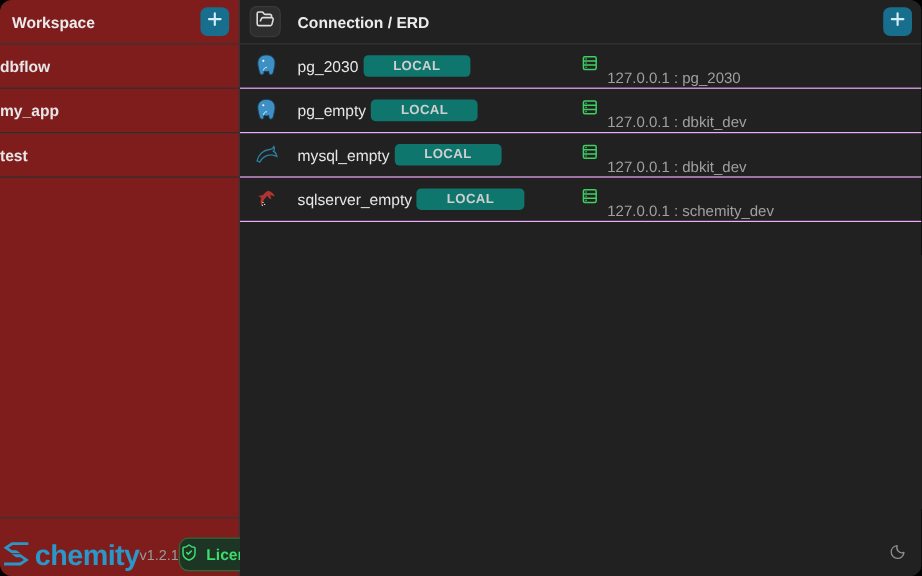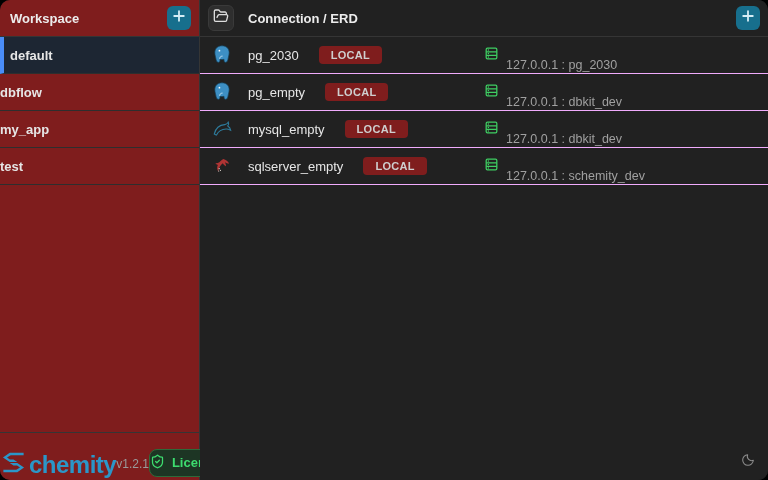--- a/index.html
+++ b/index.html
@@ -24,21 +24,21 @@
   
   .main{flex:1;display:flex;flex-direction:column;position:relative;background:#212121;}
   .main-header{height:37px;display:flex;align-items:center;padding:0 8px 0 8px;border-bottom:1px solid #353535;}
   .folder-btn{width:26px;height:26px;background:#2e2e2e;border:1px solid #3a3a3a;border-radius:6px;display:flex;align-items:center;justify-content:center;cursor:pointer;}
   .main-title{font-size:13px;font-weight:bold;color:#ececec;margin-left:14px;}
   .mh-spacer{flex:1;}
   .conn-row{height:37px;display:flex;align-items:center;border-bottom:1px solid #f0abfc;padding-left:10px;cursor:pointer;}
   .row-left{width:274px;min-width:274px;display:flex;align-items:center;}
   .db-icon{width:24px;height:24px;display:flex;align-items:center;justify-content:center;margin-right:14px;}
   .conn-name{font-size:13px;font-weight:500;color:#e6e6e6;}
-  .badge{margin-left:20px;background:#7f1d1d;border-radius:4px;padding:3px 12px;font-size:11px;font-weight:bold;color:#cfcfcf;letter-spacing:0.3px;}
+  .badge{margin-left:4px;background:#0f766e;border-radius:4px;padding:3px 25px;font-size:11px;font-weight:bold;color:#cfcfcf;letter-spacing:0.3px;}
   .row-right{display:flex;align-items:center;gap:7px;}
   .endpoint{font-size:12.5px;color:#a0a0a0;margin-top:20px;}
   .theme-toggle{position:absolute;right:11px;bottom:9px;width:18px;height:18px;display:flex;align-items:center;justify-content:center;cursor:pointer;}
 </style>
 </head>
 <body>
 
 <div class="app">
 
   <div class="sidebar">
@@ -46,23 +46,20 @@
       <span class="sb-title">Workspace</span>
       <div class="btn-add">
         <span>
           <svg width="14" height="14" viewBox="0 0 14 14">
               <path d="M7 2.2v9.6M2.2 7h9.6" stroke="#d5edf6" stroke-width="1.8" stroke-linecap="round"></path>
             </svg>
         </span>
       </div>
     </div>
 
-    <div class="sb-item selected">
-      <span>default</span>
-    </div>
     <div class="sb-item">
       <span>dbflow</span>
     </div>
     <div class="sb-item">
       <span>my_app</span>
     </div>
     <div class="sb-item">
       <span>test</span>
     </div>
 

